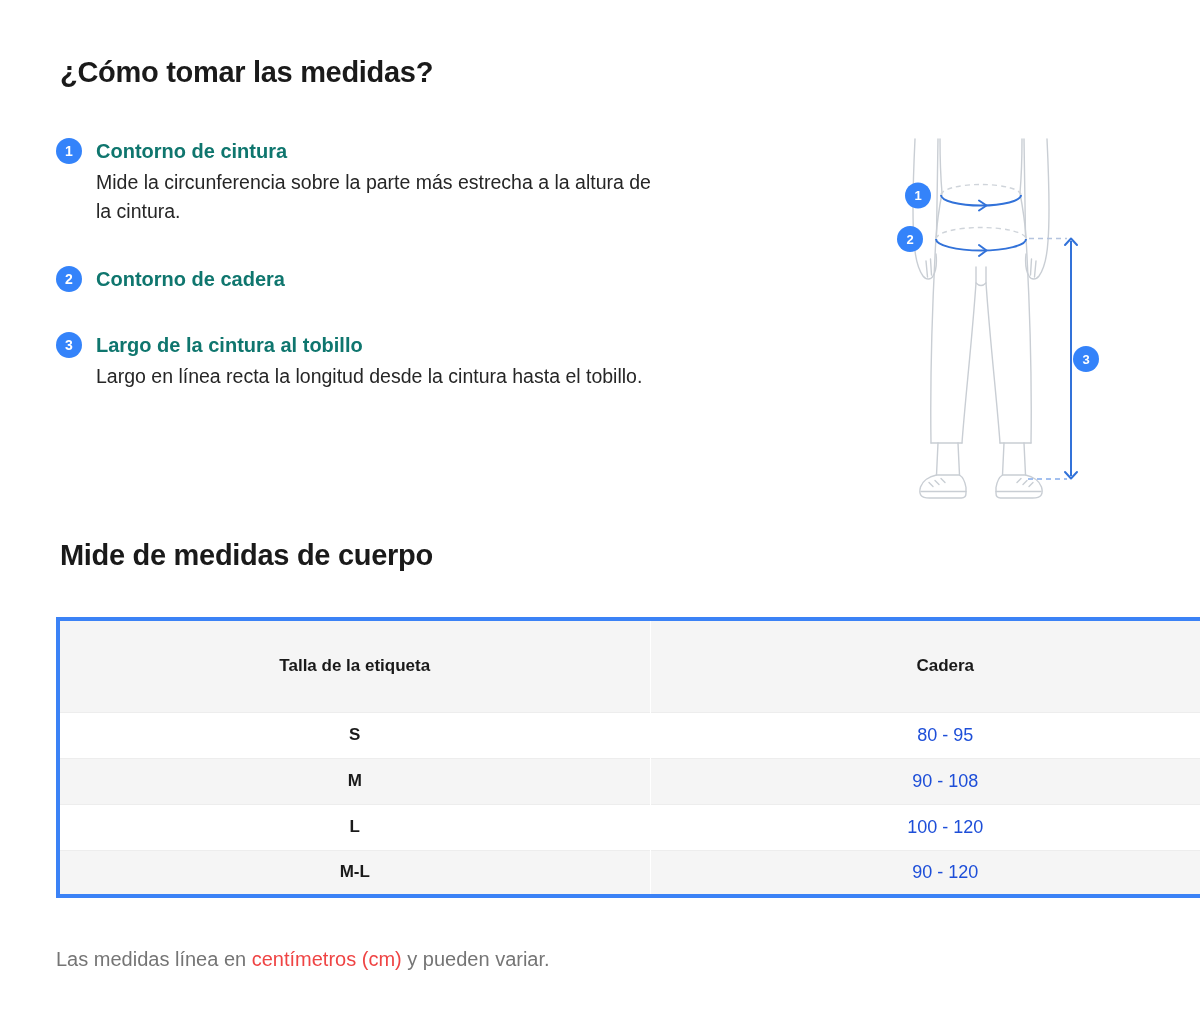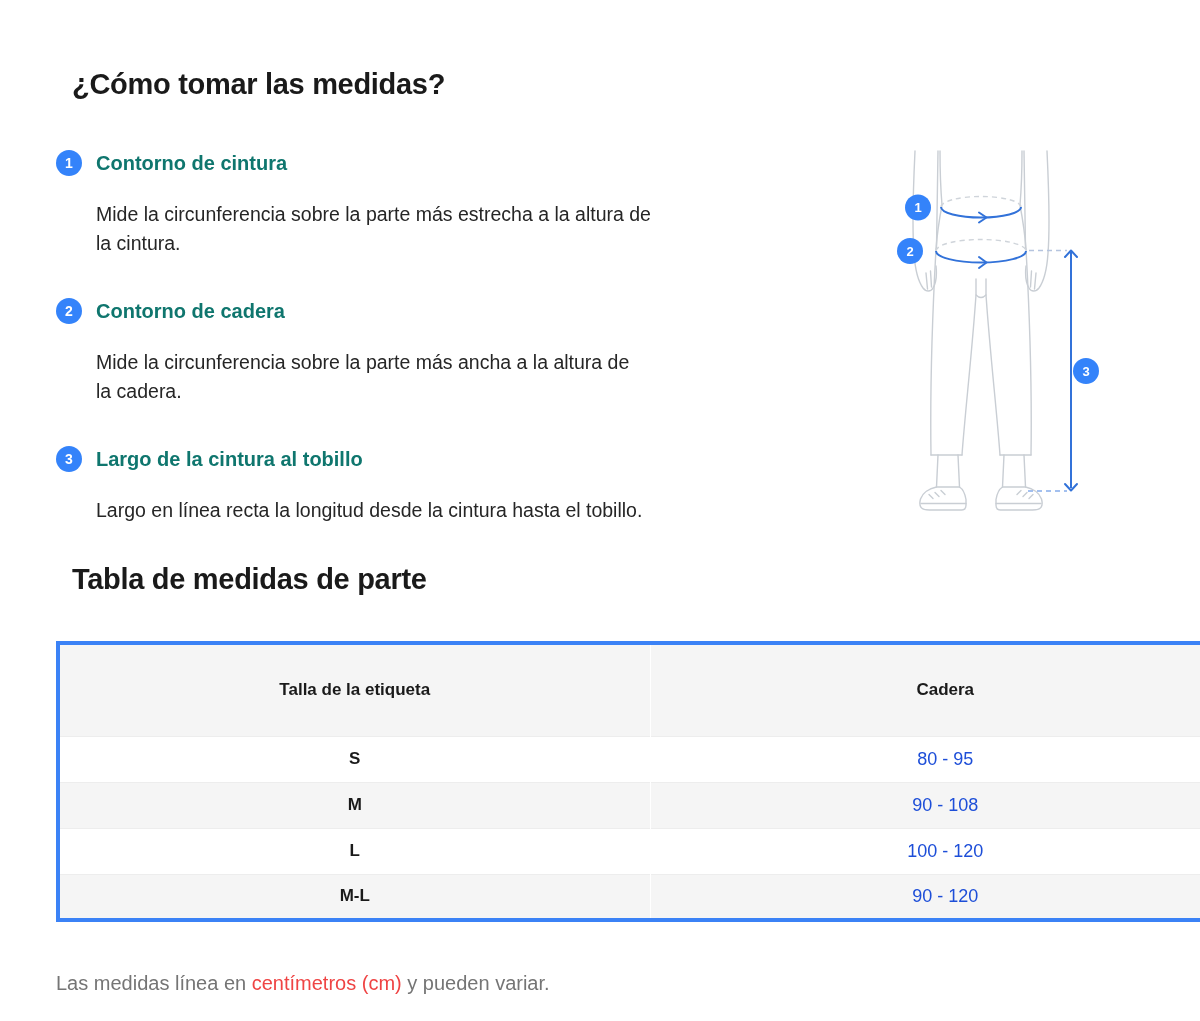--- a/index.html
+++ b/index.html
@@ -7,21 +7,21 @@
   body {
     width: 1200px; height: 1021px;
     background: #ffffff;
     font-family: "Liberation Sans", sans-serif;
     color: #262626;
     overflow: hidden;
   }
   .container { padding: 52px 56px 0 56px; }
 
   .page-title, .section-title {
-    margin: 16px;
+    margin: 4px;
     font-size: 29px;
     font-weight: 700;
     color: #1a1a1a;
     letter-spacing: -0.3px;
     line-height: 33px;
   }
 
   .top-row { display: flex; align-items: flex-start; margin-top: 49px; }
   .steps { flex: 1 1 auto; min-width: 0; }
   .step { margin-bottom: 40px; }
@@ -30,21 +30,21 @@
   .badge {
     width: 26px; height: 26px; flex: 0 0 26px;
     border-radius: 50%;
     background: #3483fa;
     color: #fff;
     font-size: 14px; font-weight: 700;
     display: flex; align-items: center; justify-content: center;
   }
   .step-title { font-size: 20px; font-weight: 700; color: #0f766e; }
   .step-desc {
-    margin: 24px 0 0 40px;
+    margin: 4px 0 0 40px;
     font-size: 19.5px; line-height: 29px;
     color: #262626;
     white-space: pre-line;
     max-width: 700px;
   }
 
   .figure { width: 270px; flex: 0 0 270px; margin-top: -7px; margin-right: -14px; }
   .figure .badge-num {
     font: 700 13px "Liberation Sans", sans-serif;
     fill: #ffffff;
@@ -103,22 +103,20 @@
         </div>
         <p class="step-desc">Mide la circunferencia sobre la parte más estrecha a la altura de
 la cintura.</p>
       </div>
 
       <div class="step">
         <div class="step-header">
           <span class="badge">2</span>
           <span class="step-title">Contorno de cadera</span>
         </div>
-        <p class="step-desc">Mide la circunferencia sobre la parte más ancha a la altura de
-la cadera.</p>
       </div>
 
       <div class="step">
         <div class="step-header">
           <span class="badge">3</span>
           <span class="step-title">Largo de la cintura al tobillo</span>
         </div>
         <p class="step-desc">Largo en línea recta la longitud desde la cintura hasta el tobillo.</p>
       </div>
 
@@ -189,21 +187,21 @@
         <text class="badge-num" x="22" y="112.5">2</text>
       </g>
       <g>
         <circle cx="198" cy="228" r="13" fill="#3483fa"></circle>
         <text class="badge-num" x="198" y="232.5">3</text>
       </g>
     </svg>
 
   </div>
 
-  <h2 class="section-title">Tabla de medidas de parte</h2>
+  <h2 class="section-title">Mide de medidas de cuerpo</h2>
 
   <table class="size-table">
     <thead>
       <tr>
         <th>Talla de la etiqueta</th>
         <th class="col2">Cadera</th>
       </tr>
     </thead>
     <tbody>
       <tr>

